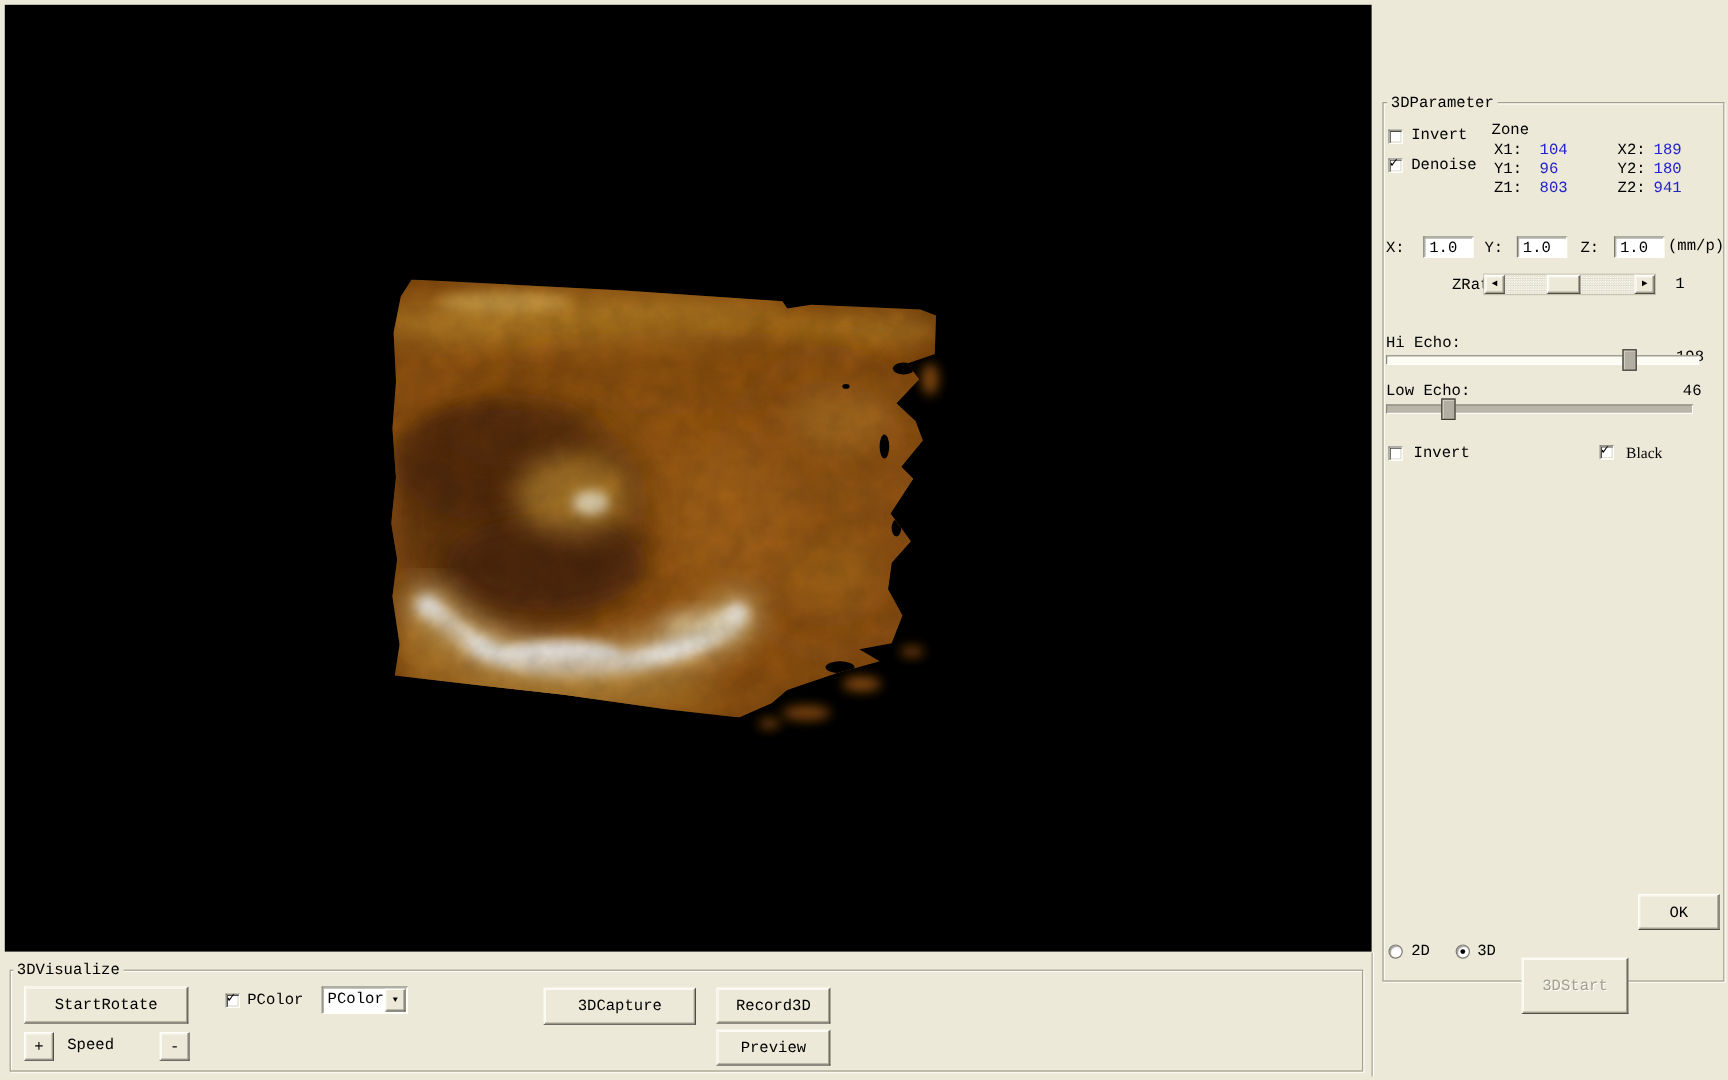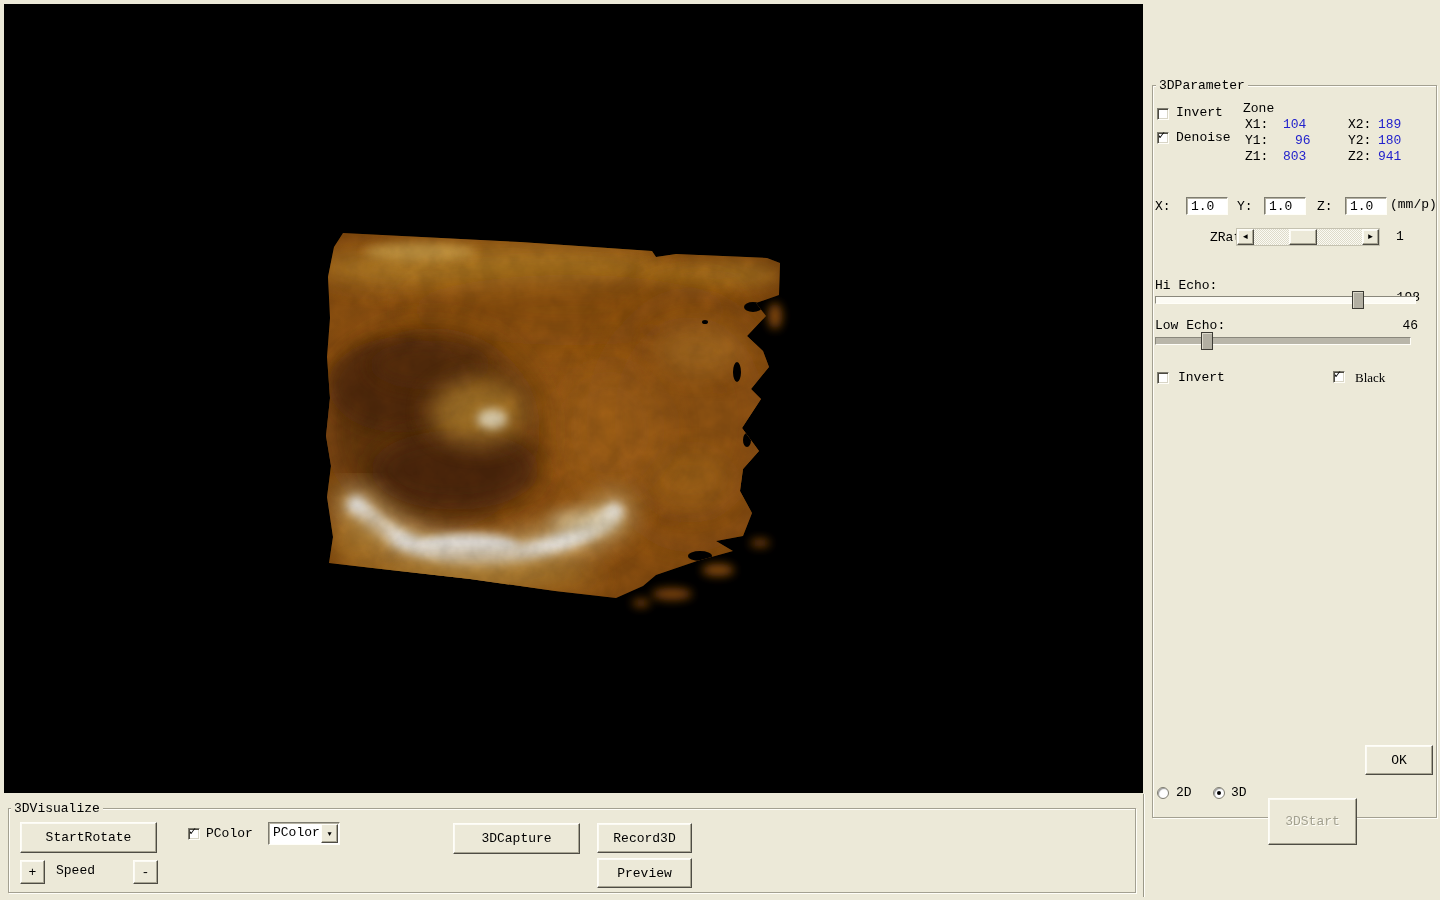--- a/index.html
+++ b/index.html
@@ -212,21 +212,21 @@
   <span class="mark">✓</span>
 </div>
 <div class="abs lbl" style="left:1176px; top:131px;">Denoise</div>
 
 <div class="abs lbl" style="left:1243px; top:102px;">Zone</div>
 <div class="abs lbl" style="left:1245px; top:118px;">X1:</div>
 <div class="abs lbl blue" style="left:1283px; top:118px;">104</div>
 <div class="abs lbl" style="left:1348px; top:118px;">X2:</div>
 <div class="abs lbl blue" style="left:1378px; top:118px;">189</div>
 <div class="abs lbl" style="left:1245px; top:134px;">Y1:</div>
-<div class="abs lbl blue" style="left:1283px; top:134px;margin-left:12px;">96</div>
+<div class="abs lbl blue" style="left:1283px; top:134px;">96</div>
 <div class="abs lbl" style="left:1348px; top:134px;">Y2:</div>
 <div class="abs lbl blue" style="left:1378px; top:134px;">180</div>
 <div class="abs lbl" style="left:1245px; top:150px;">Z1:</div>
 <div class="abs lbl blue" style="left:1283px; top:150px;">803</div>
 <div class="abs lbl" style="left:1348px; top:150px;">Z2:</div>
 <div class="abs lbl blue" style="left:1378px; top:150px;">941</div>
 
 <div class="abs lbl" style="left:1155px; top:200px;">X:</div>
 <input class="abs tinput" style="left: 1186px; top: 197px; width: 42px; height: 18px;" value="1.0">
 <div class="abs lbl" style="left:1237px; top:200px;">Y:</div>

